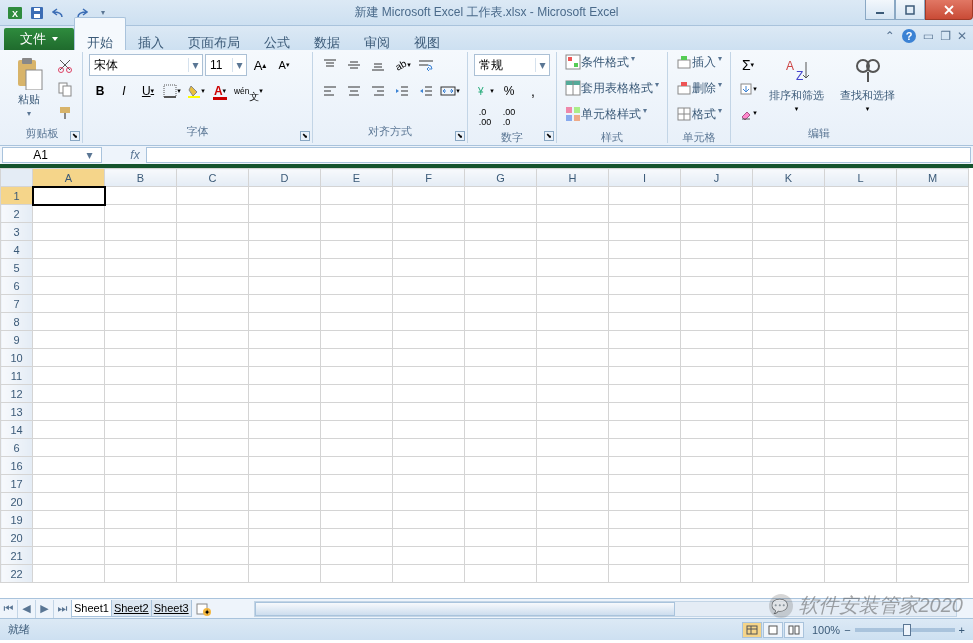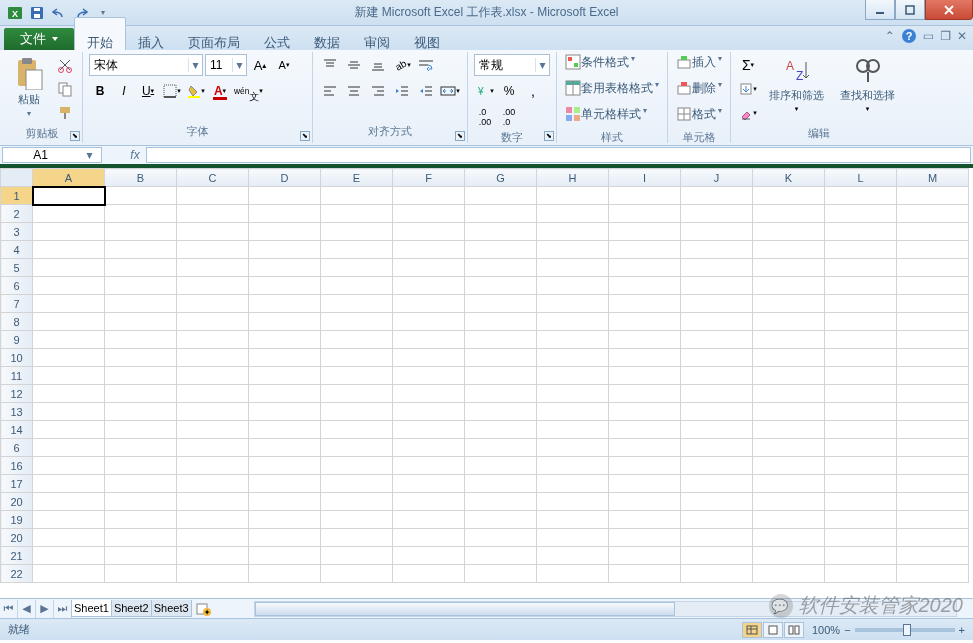--- a/index.html
+++ b/index.html
@@ -62,21 +62,21 @@
 .row-header { background: linear-gradient(90deg, #f7f9fc, #e4ecf5); width: 32px; text-align: center; color: #3b5a78; cursor: pointer; }
 .grid td { height: 18px; width: 72px; background: #fff; cursor: cell; }
 .grid td.selected { outline: 2px solid #000; outline-offset: -1px; }
 .col-header th.active, .row-header.active { background: #f5d58a; }
 
 
 .sheet-tabs-row { height: 20px; background: #eef4fb; display: flex; align-items: center; border-top: 1px solid #a9c3dc; font-size: 11px; }
 .nav-btns { display: flex; }
 .nav-btn { width: 18px; height: 18px; display: flex; align-items: center; justify-content: center; cursor: pointer; color: #5a7694; border-right: 1px solid #c3d5e6; }
 .sheet-tab { padding: 2px 2px; border: 1px solid #a9c3dc; border-top: none; background: #fff; cursor: pointer; margin-left: -1px; }
-.sheet-tab.inactive { background: #dce7f2; }
+.sheet-tab.inactive { background: #dce7f2; text-decoration: underline; }
 .new-sheet { width: 22px; display: flex; align-items: center; justify-content: center; cursor: pointer; }
 .hscroll-track { flex: 1; margin: 0 16px 0 40px; height: 16px; background: #e4ecf5; border: 1px solid #c3d5e6; position: relative; }
 .hscroll-thumb { position: absolute; left: 0; width: 60%; height: 100%; background: linear-gradient(#f7f9fc, #cdddee); border: 1px solid #a9c3dc; cursor: pointer; }
 
 
 .statusbar { height: 22px; background: linear-gradient(#dce9f5, #cde0f1); border-top: 1px solid #a9c3dc; display: flex; align-items: center; padding: 0 8px; font-size: 11px; color: #3b5a78; }
 .statusbar .spacer { flex: 1; }
 .view-btns { display: flex; gap: 1px; margin-right: 8px; }
 .view-btn { width: 20px; height: 16px; border: 1px solid #a9c3dc; background: #eef4fb; cursor: pointer; display: flex; align-items: center; justify-content: center; }
 .view-btn.active { background: #f5d58a; }

